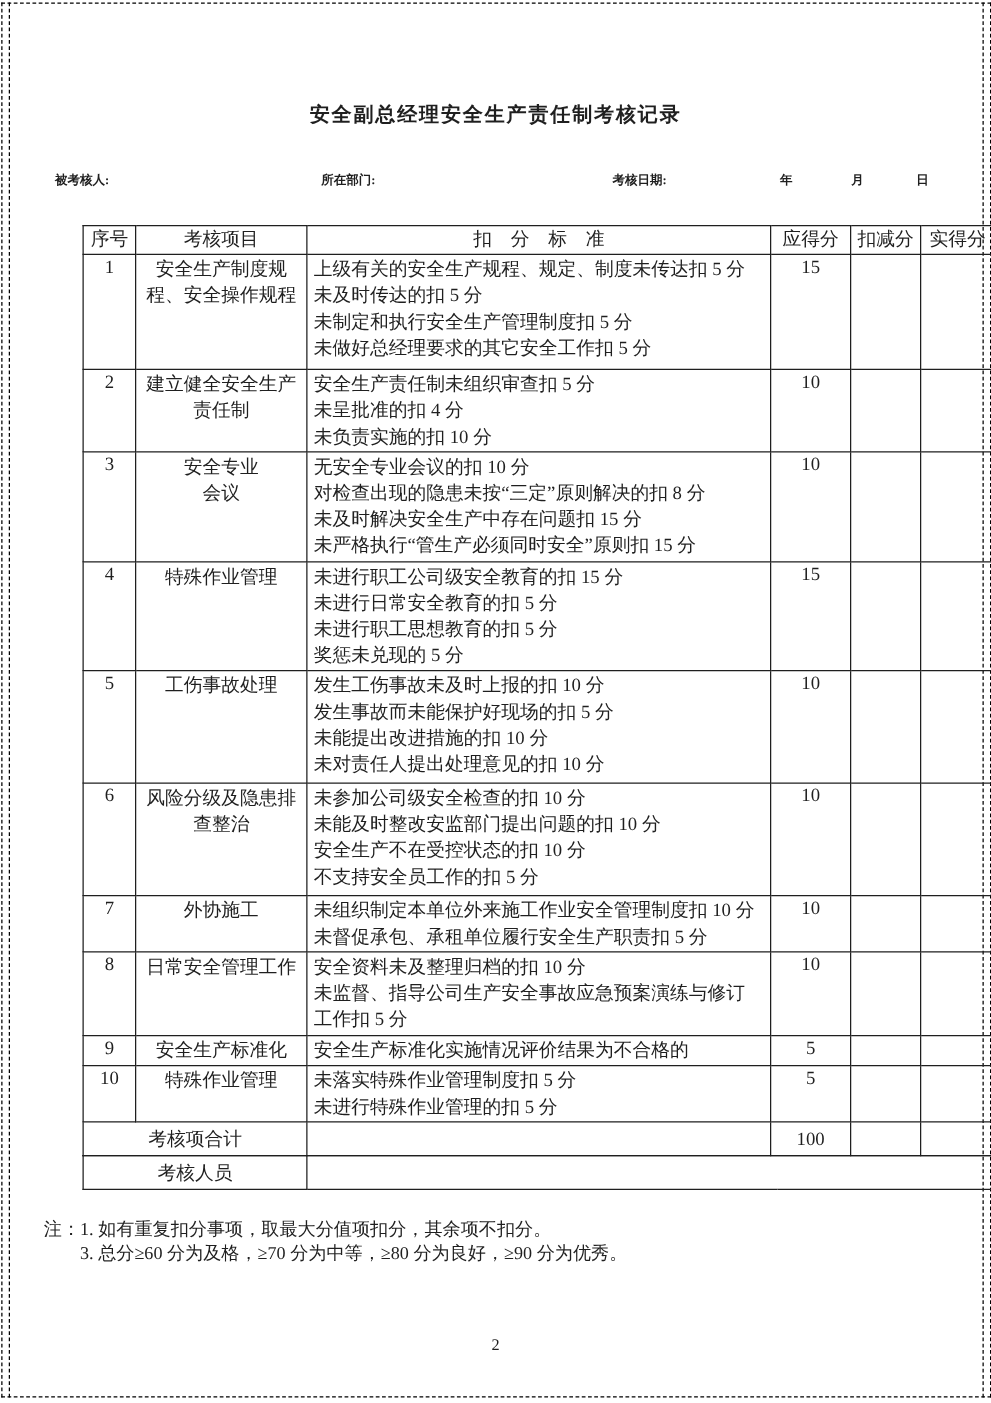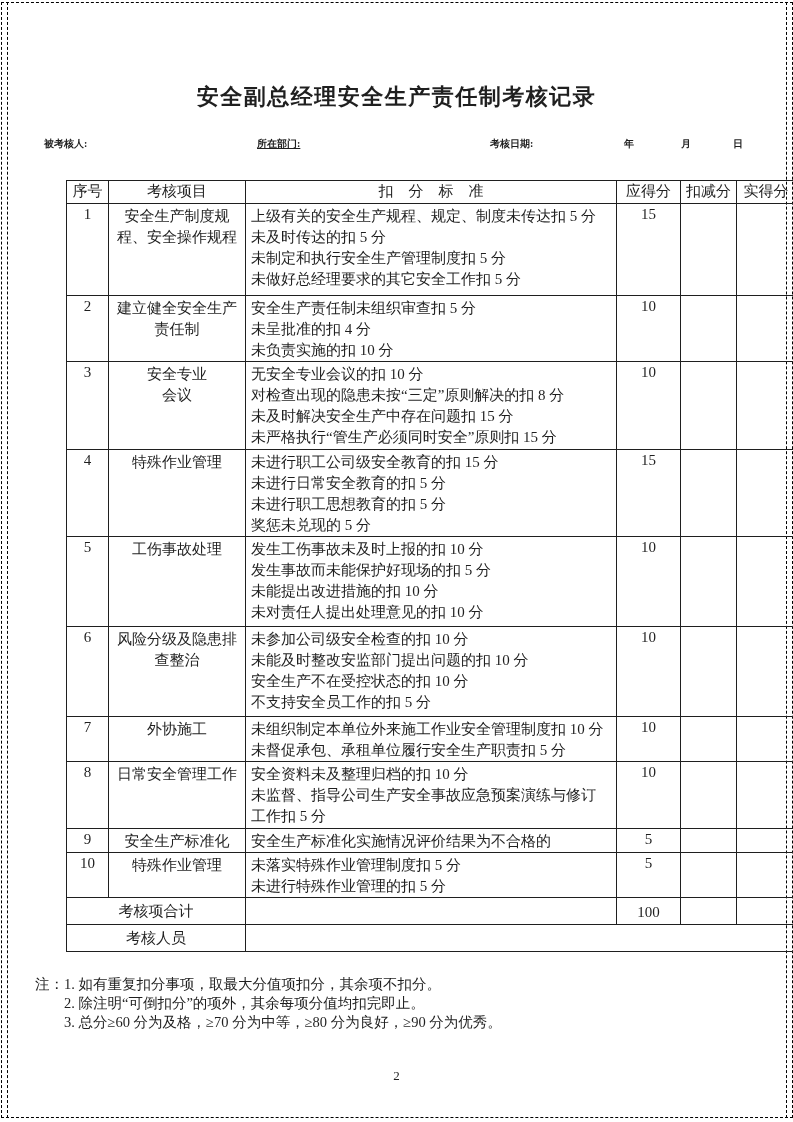--- a/index.html
+++ b/index.html
@@ -7,25 +7,25 @@
     width:793px;height:1122px;position:relative;background:#ffffff;
     font-family:"Liberation Serif","DejaVu Serif",serif;color:#1f1f1f;
     overflow:hidden;
   }
   
   .border-outer{position:absolute;left:1px;top:2px;right:0px;bottom:4px;border:1px dashed #000;pointer-events:none;}
   .vline-left{position:absolute;left:7px;top:2px;bottom:4px;border-left:1px dashed #000;pointer-events:none;}
   .vline-right{position:absolute;right:6px;top:2px;bottom:4px;border-right:1px dashed #000;pointer-events:none;}
 
   .title{position:absolute;top:82px;left:0;width:100%;text-align:center;
-    font-size:22px;font-weight:bold;letter-spacing:1.5px;margin:0;}
+    font-size:16px;font-weight:bold;letter-spacing:1.5px;margin:0;}
 
   .fields span{position:absolute;top:137px;font-weight:bold;font-size:10px;white-space:nowrap;}
   .f-assessee{left:44px;}
-  .f-department{left:257px;text-decoration:underline;}
+  .f-department{left:257px;}
   .f-date{left:490px;}
   .f-year{left:624px;}
   .f-month{left:681px;}
   .f-day{left:733px;}
 
   .tablewrap{position:absolute;left:33px;top:180px;padding-left:33px;}
   table{border-collapse:collapse;table-layout:fixed;width:729px;font-size:15px;}
   td,th{border:1px solid #1f1f1f;vertical-align:top;overflow:hidden;padding:0;}
   th{font-weight:normal;height:21px;text-align:center;padding-top:1px;}
   .cell.no{text-align:center;padding-top:2px;}
@@ -212,19 +212,18 @@
           <td colspan="3" class="cell"></td>
         </tr>
       </tbody>
     </table>
   </div>
 
   <div class="notes">
     <span class="nlabel">注：</span>
     <div>
       <div>1. 如有重复扣分事项，取最大分值项扣分，其余项不扣分。</div>
-      <div>2. 除注明“可倒扣分”的项外，其余每项分值均扣完即止。</div>
       <div>3. 总分≥60 分为及格，≥70 分为中等，≥80 分为良好，≥90 分为优秀。</div>
     </div>
   </div>
 
   <div class="pageno">2</div>
 </div>
 
 </body></html>

